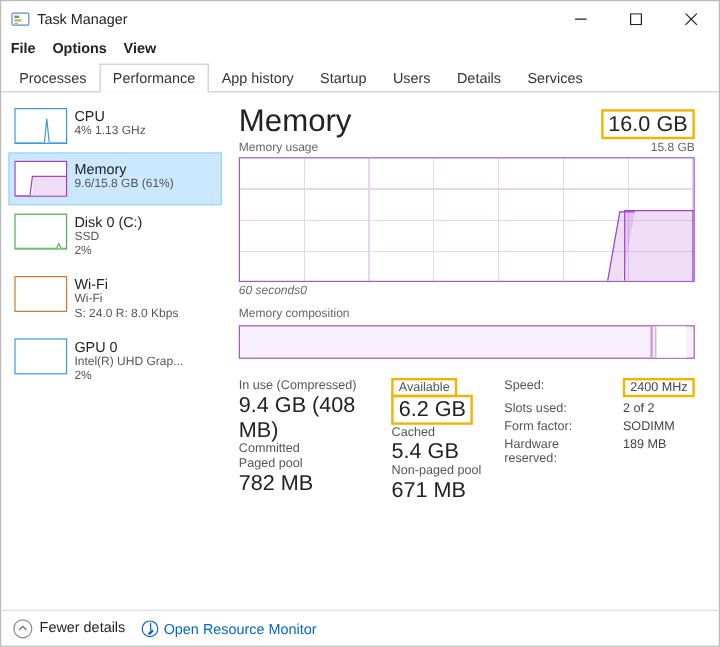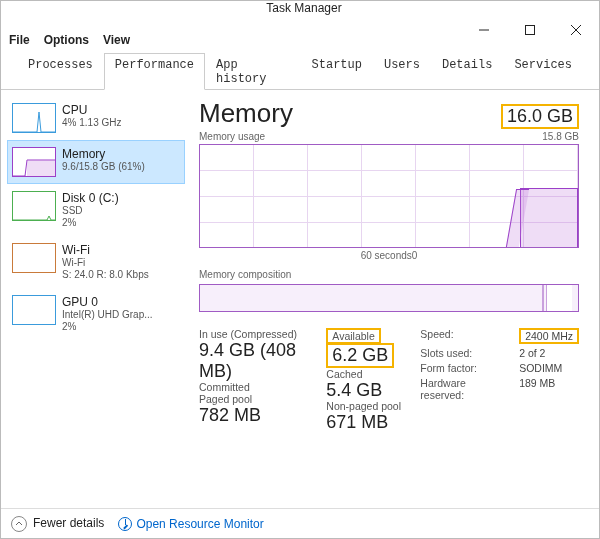--- a/index.html
+++ b/index.html
@@ -1,25 +1,25 @@
 <!DOCTYPE html>
 <html><head>
 <meta charset="utf-8">
 <style>
   * { box-sizing: border-box; }
   body { margin:0; font-family:"Segoe UI",Arial,sans-serif; font-size:12px; color:#222; background:#fff; }
   .window { width:600px; height:539px; border:1px solid #bbb; position:relative; background:#fff; }
-  .titlebar { height:30px; display:flex; align-items:center; padding:0 0 0 8px;flex-direction:column;}
+  .titlebar { height:30px; display:flex; align-items:center; padding:0 0 0 8px;}
   .titlebar .ico { width:16px; height:16px; margin-right:6px; }
   .title { font-size:12px; }
   .winbtns { margin-left:auto; display:flex; }
   .winbtn { width:46px; height:30px; display:flex; align-items:center; justify-content:center; }
   .menubar { padding:2px 8px 6px 8px; display:flex; gap:14px; font-size:12px;font-weight:bold; }
   .menubar span { }
-  .tabs { display:flex; border-bottom:1px solid #ccc; padding:0 16px; font-size:12px;font-family:Liberation Mono, monospace; }
+  .tabs { display:flex; border-bottom:1px solid #ccc; padding:0 4px; font-size:12px; }
   .tab { padding:4px 10px 4px 10px; border:1px solid transparent; border-bottom:none; margin-bottom:-1px; color:#333;}
   .tab.active { border-color:#ccc; background:#fff; border-bottom:1px solid #fff;}
   .body { display:flex; height:calc(100% - 30px - 24px - 24px - 30px); }
   .sidebar { width:190px; padding:6px 6px; border-right:0; overflow:hidden;}
   .side-item { display:flex; padding:6px 4px; gap:6px; cursor:pointer; border:1px solid transparent;}
   .side-item.selected { background:#cce8ff; border:1px solid #99d1ff;}
   .thumb { width:44px; height:30px; border-width:1px; border-style:solid; flex-shrink:0; background:#fff; position:relative; overflow:hidden;}
   .side-text .t1 { font-size:12px; }
   .side-text .t2 { font-size:10px; color:#555; line-height:1.2;}
   .main { flex:1; padding:8px 20px 8px 8px; position:relative;}
@@ -27,21 +27,21 @@
   .heading { font-size:26px; font-weight:400; }
   .capacity { font-size:18px; font-weight:400; }
   .hl { border:2px solid #f5b300; padding:0px 4px; display:inline-block;}
   .sublabel { font-size:10px; color:#666; display:flex; justify-content:space-between; margin-top:2px;}
   .chart { border:1px solid #a05bc4; height:104px; margin-top:2px; background:
     repeating-linear-gradient(to right, transparent 0, transparent 53px, #e7d5f0 53px, #e7d5f0 54px),
     repeating-linear-gradient(to bottom, transparent 0, transparent 25px, #e7d5f0 25px, #e7d5f0 26px);
     position:relative; overflow:hidden;}
   .chart .fill { position:absolute; right:0; bottom:0; width:58px; height:58%; border:1px solid #9b3fc8; background:rgba(190,120,220,.25); border-bottom:none; }
   .chart .fill::before { content:""; position:absolute; left:-10px; top:0; bottom:0; width:12px; background:rgba(190,120,220,.25); border-top:1px solid #9b3fc8; border-left:1px solid #9b3fc8; transform:skewX(-10deg);}
-  .axis { font-size:10px; color:#666; display:flex; justify-content:center; margin-top:2px;}
+  .axis { font-size:10px; color:#666; display:flex; justify-content:flex-start; margin-top:2px;font-style:italic;}
   .comp-label { font-size:10px; color:#666; margin-top:8px;}
   .comp-bar { border:1px solid #a05bc4; height:28px; margin-top:4px; position:relative; background:rgba(190,120,220,.12);}
   .comp-bar .seg1 { position:absolute; right:34px; top:0; bottom:0; width:2px; background:#c9a0dd;}
   .comp-bar .seg2 { position:absolute; right:6px; top:0; bottom:0; width:26px; background:#fff; border-left:1px solid #c9a0dd;}
   .stats { display:flex; margin-top:16px; gap:6px;}
   .col { display:flex; flex-direction:column; }
   .stat .lbl { font-size:10.5px; color:#555;}
   .stat .val { font-size:18px; line-height:1.15;}
   .kv { font-size:10.5px; color:#444; display:grid; grid-template-columns:auto auto; column-gap:18px; row-gap:3px;}
   .kv .k { color:#555;}

